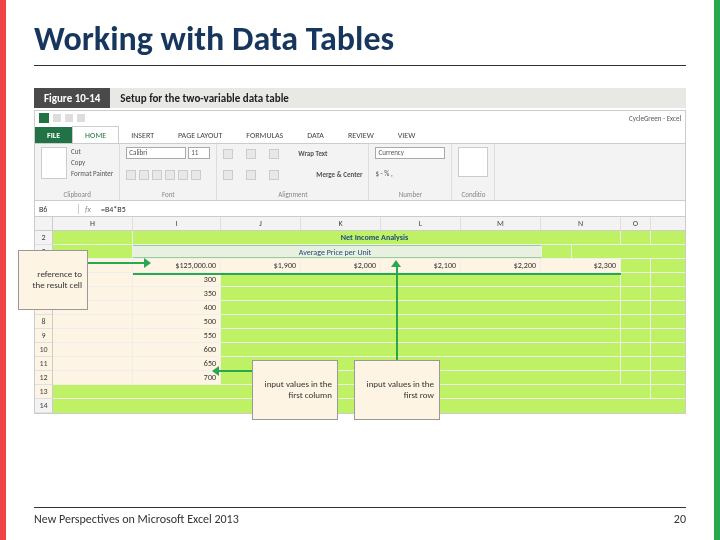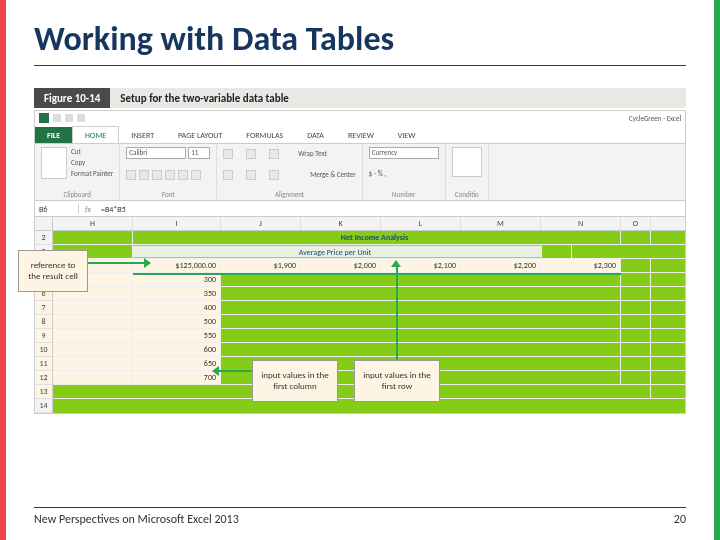--- a/index.html
+++ b/index.html
@@ -4,21 +4,21 @@
 <style>
   * { box-sizing: border-box; margin: 0; padding: 0; }
   body { width: 720px; height: 540px; background: #fff; font-family: Calibri, Arial, sans-serif; position: relative; overflow: hidden; }
   .slide { width: 720px; height: 540px; position: relative; border-left: 6px solid #ef4444; border-right: 6px solid #2aa84f; }
   .title-area { padding: 18px 28px 8px 28px; }
   .title { font-size: 34px; font-weight: bold; color: #17365d; border-bottom: 1px solid #333; padding-bottom: 6px; }
   .content { position: absolute; top: 88px; left: 28px; right: 28px; bottom: 52px; }
   .figure-bar { display: flex; align-items: stretch; height: 20px; font-size: 11px; }
   .figure-label { background: #4a4a4a; color: #fff; padding: 2px 10px; display: flex; align-items: center; font-weight: bold; }
   .figure-caption { background: #e8e8e4; color: #222; padding: 2px 10px; flex: 1; display: flex; align-items: center; font-weight: bold; }
-  .excel-wrap { border: 1px solid #ccc; background: #84cc16; margin-top: 2px; position: relative; }
+  .excel-wrap { border: 1px solid #ccc; background: #bef264; margin-top: 2px; position: relative; }
 
   .excel-titlebar { background: #fff; height: 14px; display: flex; align-items: center; font-size: 7px; color: #555; padding: 0 4px; justify-content: space-between; }
   .qat { display: flex; gap: 4px; align-items: center; }
   .qat .xl-icon { width: 10px; height: 10px; background: #217346; }
   .qat .q { width: 8px; height: 8px; background: #ddd; }
   .titlebar-text { color: #555; }
 
   .ribbon-tabs { display: flex; background: #fff; height: 18px; align-items: flex-end; font-size: 8px; color: #444; }
   .ribbon-tab { padding: 3px 12px; }
   .ribbon-tab.file { background: #217346; color: #fff; font-weight: bold; }
@@ -27,21 +27,21 @@
   .ribbon-body { background: #f3f3f3; border-top: 1px solid #ccc; border-bottom: 1px solid #ccc; height: 58px; display: flex; font-size: 7px; color: #555; }
   .ribbon-group { border-right: 1px solid #ddd; padding: 3px 6px 1px 6px; display: flex; flex-direction: column; justify-content: space-between; }
   .group-label { text-align: center; font-size: 7px; color: #888; margin-top: 2px; }
   .paste-btn { width: 26px; height: 32px; background: #fff; border: 1px solid #ccc; }
   .clip-col { display: flex; flex-direction: column; gap: 2px; font-size: 7px; }
   .font-box { display: flex; gap: 2px; }
   .font-sel { width: 60px; height: 12px; border: 1px solid #aaa; background: #fff; font-size: 7px; padding: 0 2px; }
   .size-sel { width: 22px; height: 12px; border: 1px solid #aaa; background: #fff; font-size: 7px; padding: 0 2px; }
   .btn-row { display: flex; gap: 3px; margin-top: 2px; }
   .tiny { width: 10px; height: 10px; background: #e8e8e8; border: 1px solid #ccc; }
-  .align-group .btn-row { gap: 13px; }
+  .align-group .btn-row { gap: 13px; font-weight: bold; }
   .num-sel { width: 70px; height: 12px; border: 1px solid #aaa; background: #fff; font-size: 7px; padding: 0 2px; }
   .style-big { width: 30px; height: 30px; background: #fff; border: 1px solid #ccc; }
 
   .formula-bar { display: flex; height: 16px; border-bottom: 1px solid #ccc; font-size: 8px; align-items: center; background: #fff; }
   .name-box { width: 44px; border-right: 1px solid #ccc; padding: 0 4px; color: #333; }
   .fx-label { padding: 0 6px; color: #888; font-style: italic; text-align: center; }
   .formula-text { padding: 0 4px; color: #333; }
 
   .sheet { position: relative; }
   .col-headers { display: flex; height: 14px; background: #f3f3f3; border-bottom: 1px solid #ccc; font-size: 8px; color: #444; }
@@ -50,21 +50,21 @@
   .grid { display: flex; }
   .row-headers { width: 18px; background: #f3f3f3; border-right: 1px solid #ccc; font-size: 8px; color: #444; }
   .row-h { height: 14px; border-bottom: 1px solid #e0e0e0; text-align: center; padding-top: 1px; }
   .cells { flex: 1; position: relative; font-size: 8px; color: #333; }
   .cell-row { display: flex; height: 14px; border-bottom: 1px solid #eee; }
   .cell { border-right: 1px solid #eee; padding: 1px 4px 0 0; text-align: right; }
   .row-h.shaded, .cell.shaded { background: #fdf4e3; }
   .title-cell { text-align: center; font-weight: bold; color: #1f497d; }
   .subtitle-cell { text-align: center; color: #1f497d; background: #e8f0e0; }
   .green-line { height: 2px; background: #2aa84f; position: absolute; }
-  .callout { position: absolute; background: #fdf4e3; border: 1px solid #999; font-size: 9px; color: #333; padding: 9px 5px; text-align: center; line-height: 1.2; }
+  .callout { position: absolute; background: #fdf4e3; border: 1px solid #999; font-size: 9px; color: #333; padding: 18px 5px; text-align: right; line-height: 1.2; }
   .arrow { position: absolute; background: #2aa84f; }
   .arrow-head { position: absolute; width: 0; height: 0; }
 
   .footer { position: absolute; bottom: 14px; left: 28px; right: 28px; border-top: 1px solid #333; padding-top: 4px; display: flex; justify-content: space-between; font-size: 12px; color: #333; }
 </style>
 </head>
 <body>
 
 <div class="slide">
   <div class="title-area">
@@ -130,21 +130,21 @@
           <div class="btn-row">
             <div class="tiny"></div>
             <div class="tiny"></div>
             <div class="tiny"></div>
             <span style="margin-left:6px">Wrap Text</span>
           </div>
           <div class="btn-row">
             <div class="tiny"></div>
             <div class="tiny"></div>
             <div class="tiny"></div>
-            <span style="margin-left:18px">Merge &amp; Center</span>
+            <span style="margin-left:24px">Merge &amp; Center</span>
           </div>
           <div class="group-label">Alignment</div>
         </div>
         <div class="ribbon-group">
           <div class="num-sel">Currency</div>
           <div style="font-size:7px">$ - % ,</div>
           <div class="group-label">Number</div>
         </div>
         <div class="ribbon-group">
           <div style="display:flex;gap:3px">

